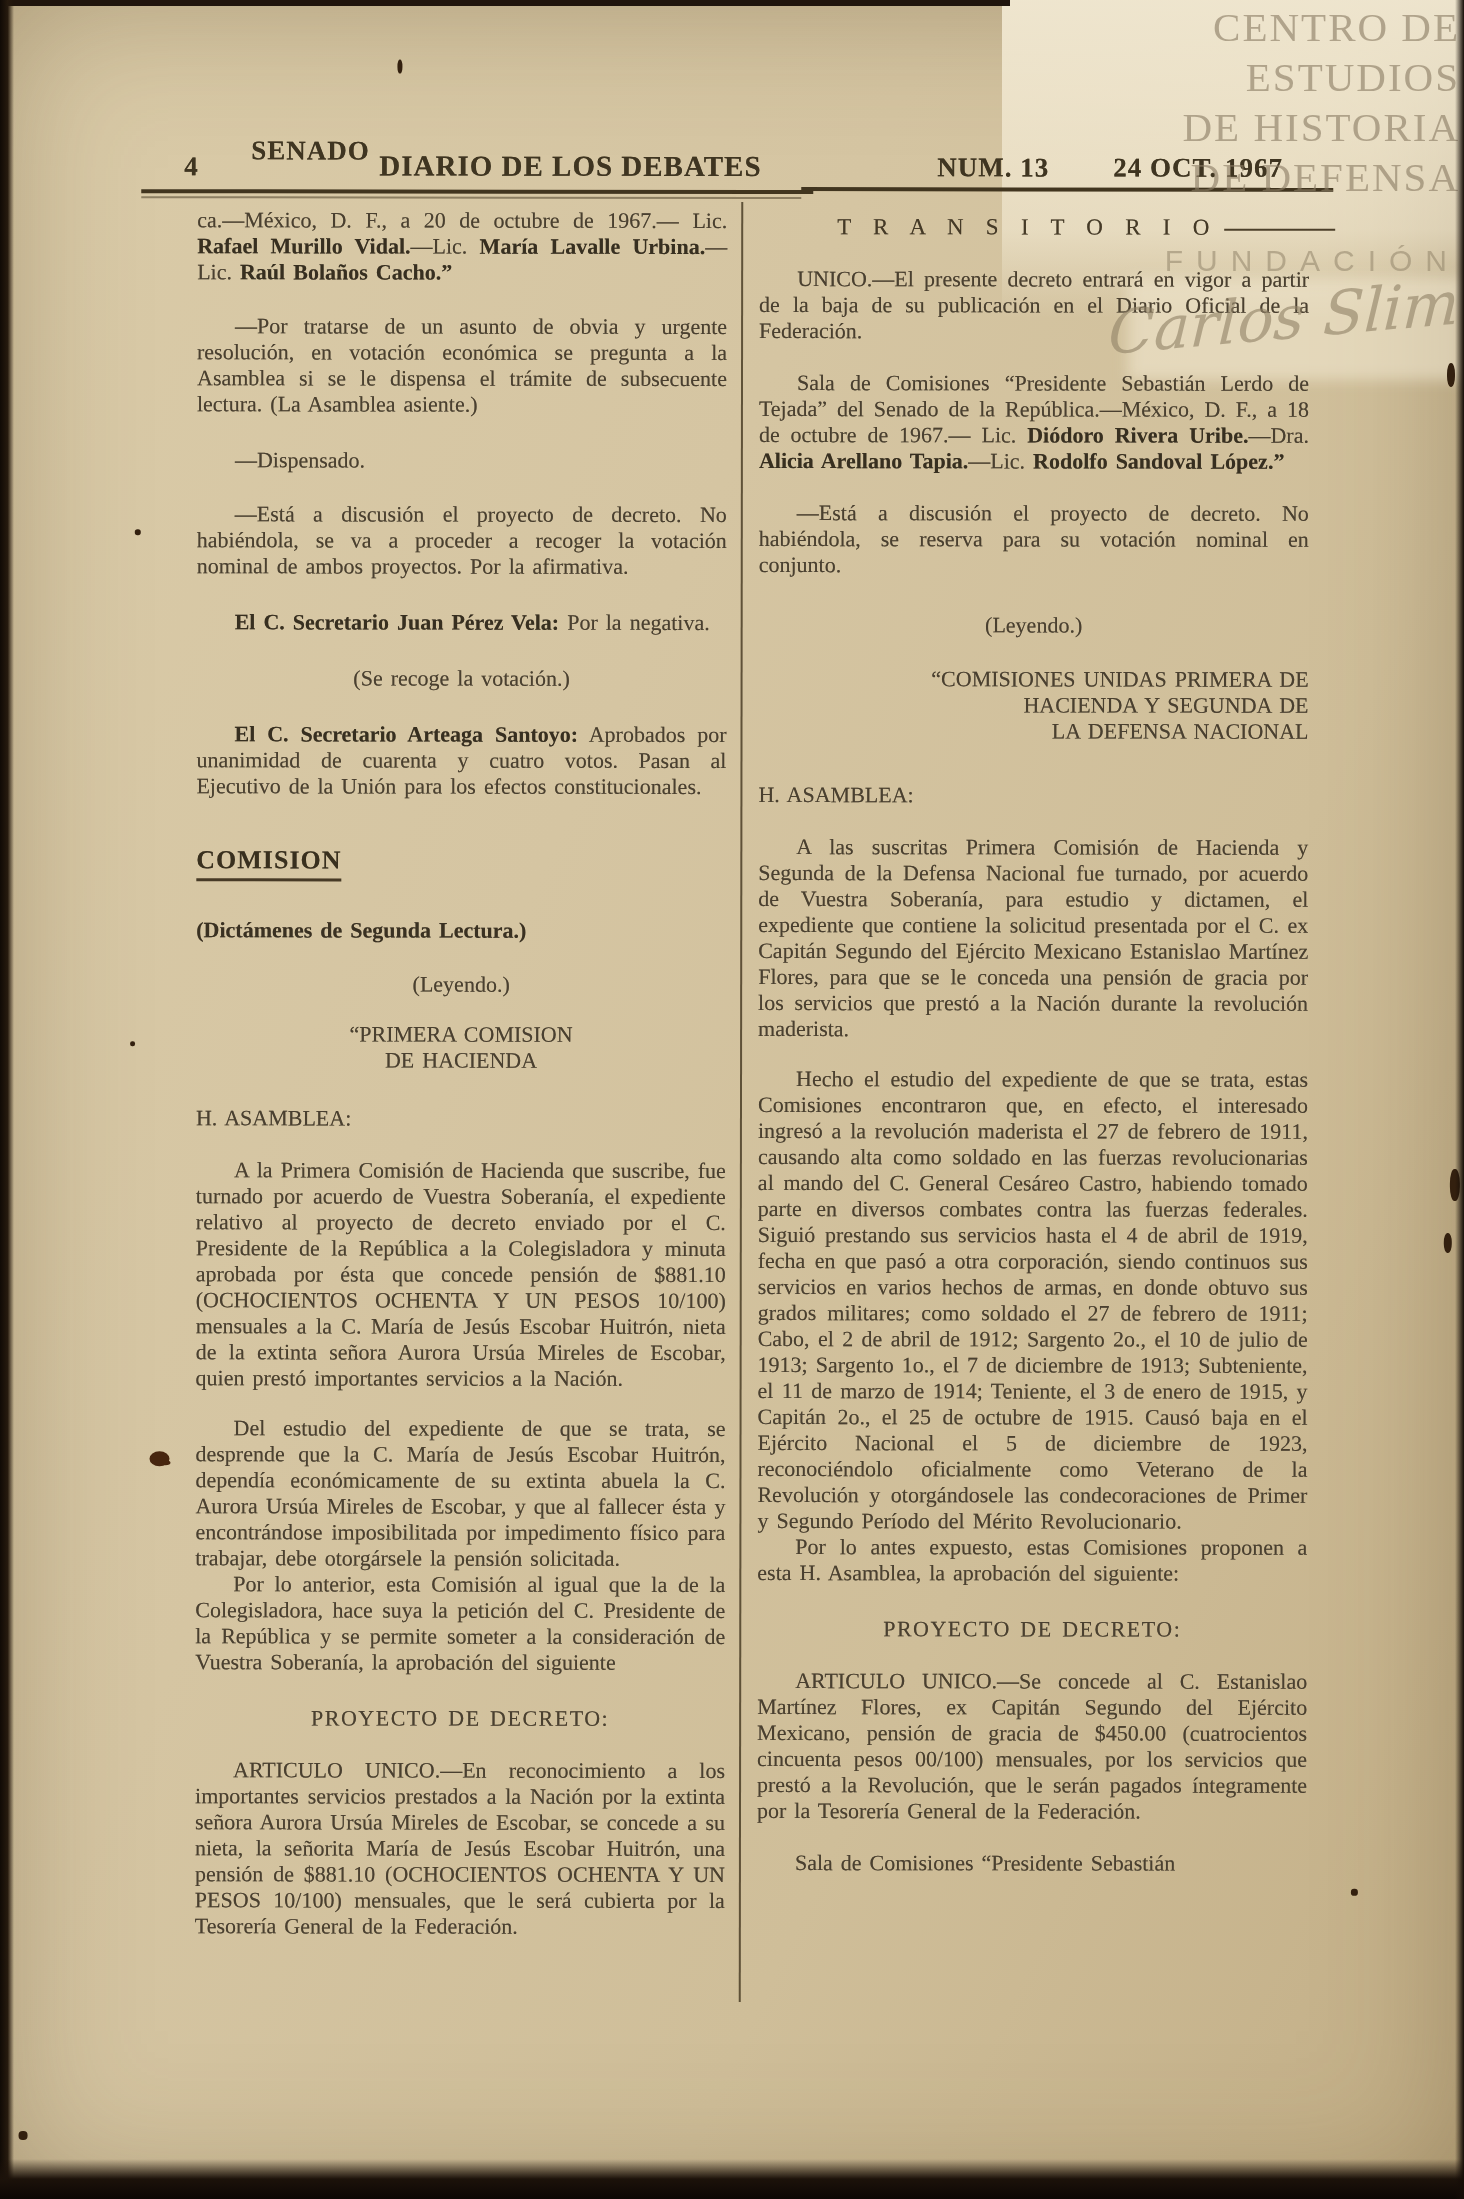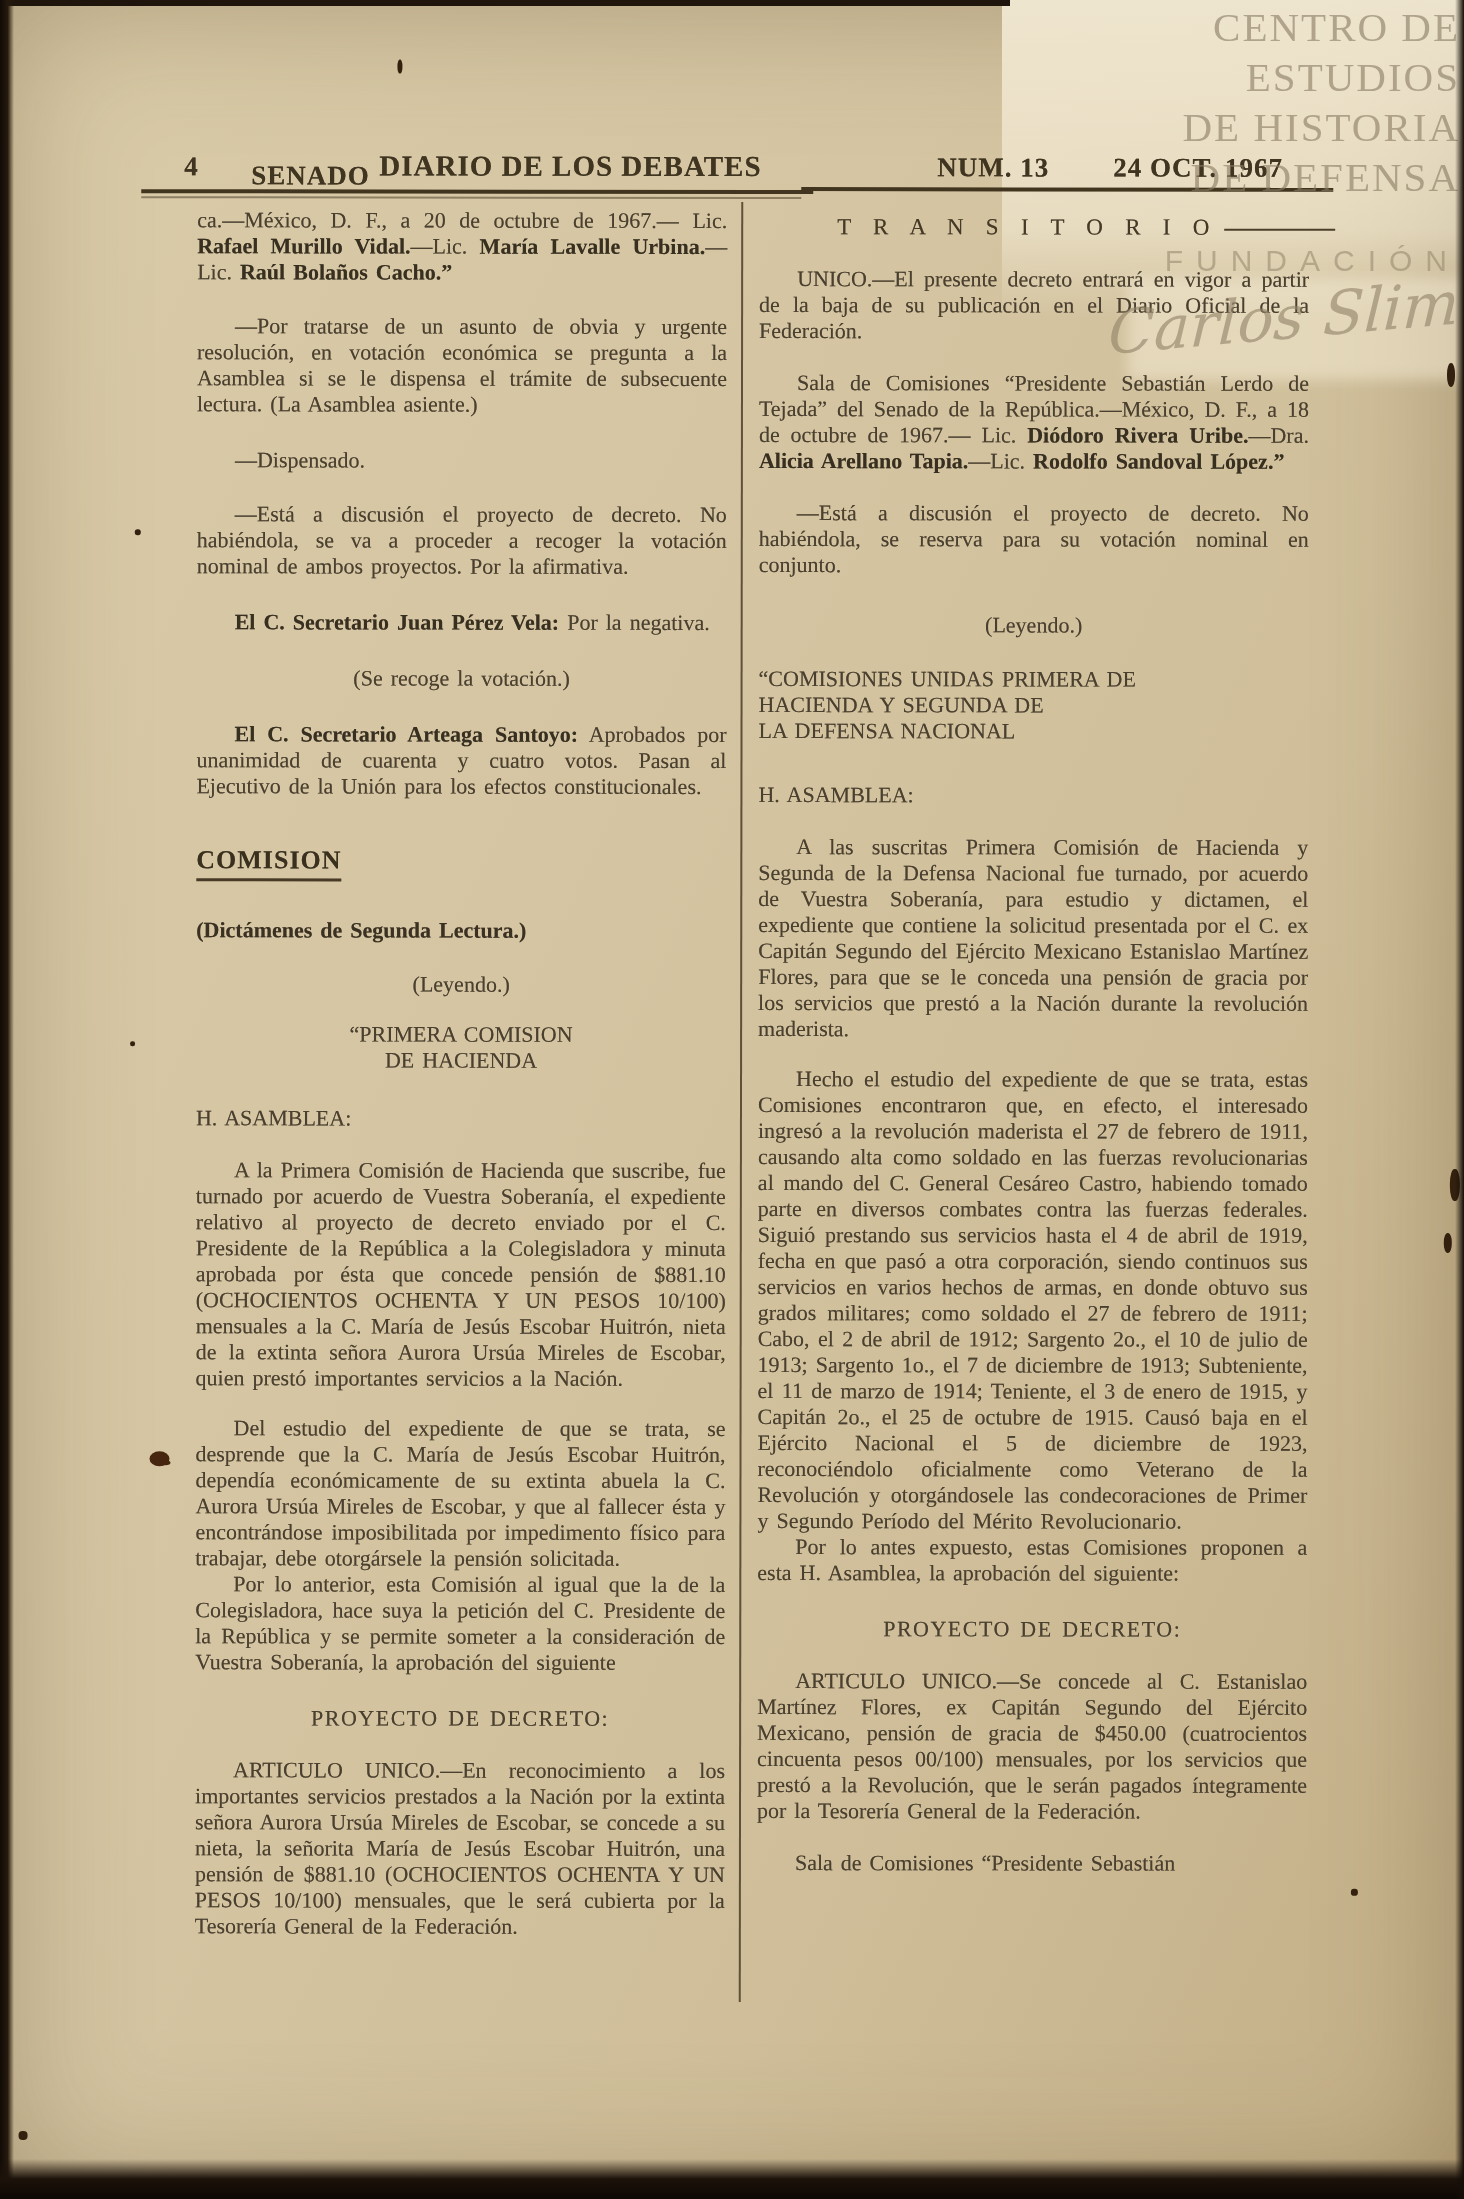--- a/index.html
+++ b/index.html
@@ -27,21 +27,21 @@
   .boldline{font-weight:bold;color:#3a3122;}
   .b{font-weight:bold;color:#372f20;}
   .pens{text-align:left;}
   .pens-inner{font-weight:bold;font-size:26px;letter-spacing:1px;color:#39301e;
               border-bottom:3.5px solid #473a26;padding-bottom:5px;display:inline-block;}
   .trans{display:flex;align-items:center;text-align:left;}
   .trans-sp{flex:0 0 78px;}
   .trans-text{font-size:23px;letter-spacing:7px;white-space:nowrap;color:#453a27;}
   .trans-rule{flex:1;height:0;border-top:2.5px solid #4c3f2a;margin-left:8px;margin-right:-26px;transform:translateY(2px);}
   .rlines{text-align:center;}
-  .clines{text-align:left;}
+  .clines{text-align:right;}
   .divider{position:absolute;width:2px;background:rgba(74,61,38,.85);}
   
   .wm{position:absolute;right:4px;top:2px;width:384px;text-align:right;z-index:6;pointer-events:none;}
   .wm-line{font-family:"Liberation Serif",serif;font-size:41px;line-height:50px;
            color:rgba(138,124,100,.62);letter-spacing:2px;white-space:nowrap;}
   .wm-found{margin-top:42px;font-family:"Liberation Sans",sans-serif;font-size:30px;letter-spacing:13px;
             color:rgba(152,138,112,.6);white-space:nowrap;}
   .wm-sig{margin-top:6px;font-family:"DejaVu Serif",serif;font-style:italic;font-size:60px;
           color:rgba(146,131,104,.62);transform:rotate(-5deg) skewX(-8deg);white-space:nowrap;}
   
@@ -60,21 +60,21 @@
 
 <div id="stage">
   <div class="page">
 
     <div class="wash"></div>
     <div class="wash2"></div>
 
     <div class="content">
 
       <span class="hdr" style="left:183px;top:152px;">4</span>
-      <span class="hdr" style="left:250px;top:161px;">SENADO</span>
+      <span class="hdr" style="left:250px;top:136px;">SENADO</span>
       <span class="hdr" style="left:378px;top:150px;font-size:29px;">DIARIO DE LOS DEBATES</span>
       <span class="hdr" style="left:936px;top:152px;">NUM. 13</span>
       <span class="hdr" style="left:1112px;top:152px;">24 OCT. 1967</span>
 
       <div class="rule" style="left:140px;top:190px;width:672px;height:4px;"></div>
       <div class="rule" style="left:800px;top:187px;width:532px;height:4px;"></div>
       <div class="rule" style="left:140px;top:197px;width:660px;height:2px;opacity:.5;"></div>
 
       <div id="col-left" class="col" style="left:196px;top:198px;width:530px;">
           <p class="blk" style="margin-top: 10px;"><span>ca.—México, D. F., a 20 de octubre de 1967.— Lic. </span><span class="b">Rafael Murillo Vidal.</span><span>—Lic. </span><span class="b">María Lavalle Urbina.</span><span>—Lic. </span><span class="b">Raúl Bolaños Cacho.”</span></p>

